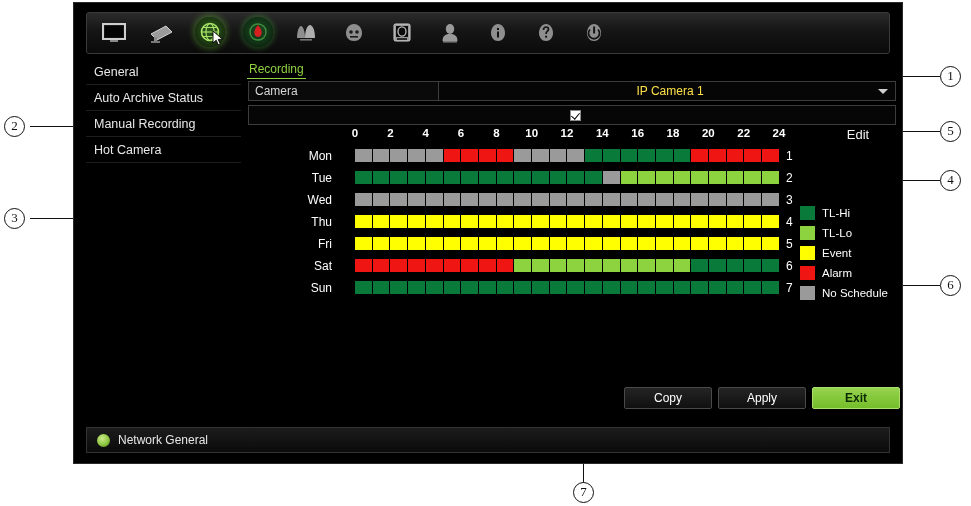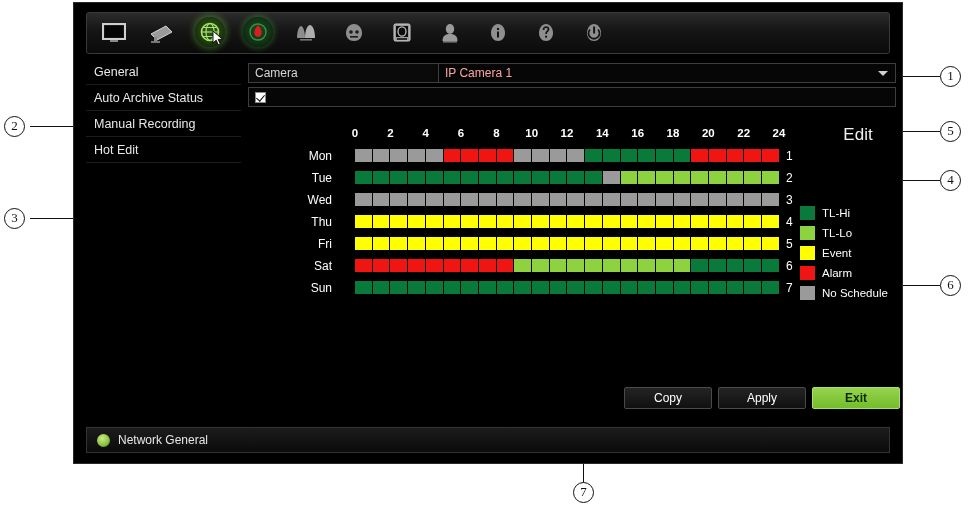--- a/index.html
+++ b/index.html
@@ -129,25 +129,26 @@
     width: 190px;
     color:#d6d6d6;
     font-size:12px;
     line-height:18px;
     padding-left:6px;
     border-right:1px solid #3d3d3d;
     background:#0a0a0a;
   }
   .form-value {
     flex:1;
-    color:#fca5a5;
+    color:#fde047;
     font-size:12px;
     line-height:18px;
     padding-left:6px;
     position:relative;
+    text-align:center;
   }
   .dd-arrow {
     position:absolute; right:7px; top:7px;
     width:0; height:0;
     border-left:5px solid transparent;
     border-right:5px solid transparent;
     border-top:5px solid #d0d0d0;
   }
   .checkbox {
     width:11px; height:11px;
@@ -175,21 +176,21 @@
     font-size:11.5px;
     font-weight:bold;
     transform: translateX(-50%);
     top:0;
   }
   #edit-btn {
     position:absolute;
     left:573px; top:0px;
     width:82px; height:16px;
     color:#f0f0f0;
-    font-size:17px;
+    font-size:13px;
     text-align:center;
     line-height:15px;
   }
   .day-row {
     position:absolute;
     left:0;
     height:14px;
   }
   .day-label {
     position:absolute;
@@ -385,25 +386,28 @@
             <rect x="10.1" y="4.5" width="2" height="7" fill="#141414"></rect>
             <path d="M7 7.5 A5.5 5.5 0 1 0 15 7.5" fill="none" stroke="#141414" stroke-width="1.8"></path>
           </svg>
         </div>
       </div>
 
       <div id="sidebar">
         <div class="side-item">General</div>
         <div class="side-item">Auto Archive Status</div>
         <div class="side-item">Manual Recording</div>
-        <div class="side-item">Hot Edit</div>
+        <div class="side-item">Hot Camera</div>
       </div>
 
       <div id="content">
 
+        <div id="tabbar">
+          <span id="tab-recording">Recording</span>
+        </div>
 
         <div class="form-row">
           <div class="form-label">Camera</div>
           <div class="form-value">
             <span>IP Camera 1</span>
             <span class="dd-arrow"></span>
           </div>
         </div>
 
         <div class="form-row">

